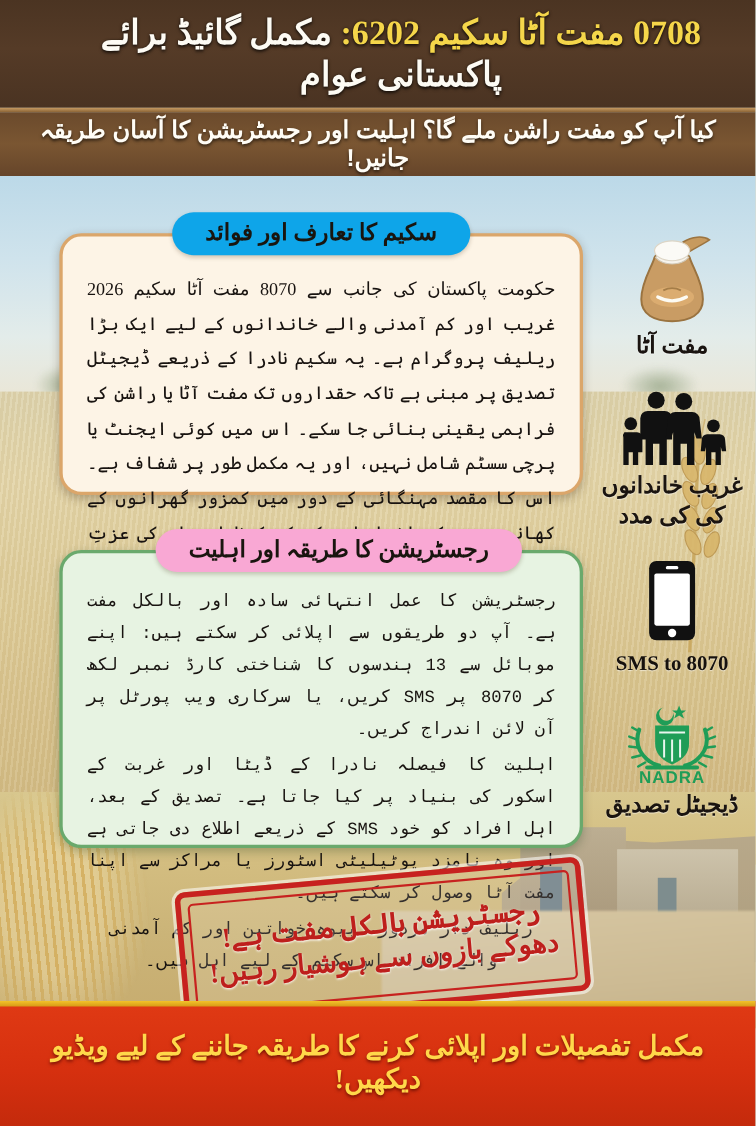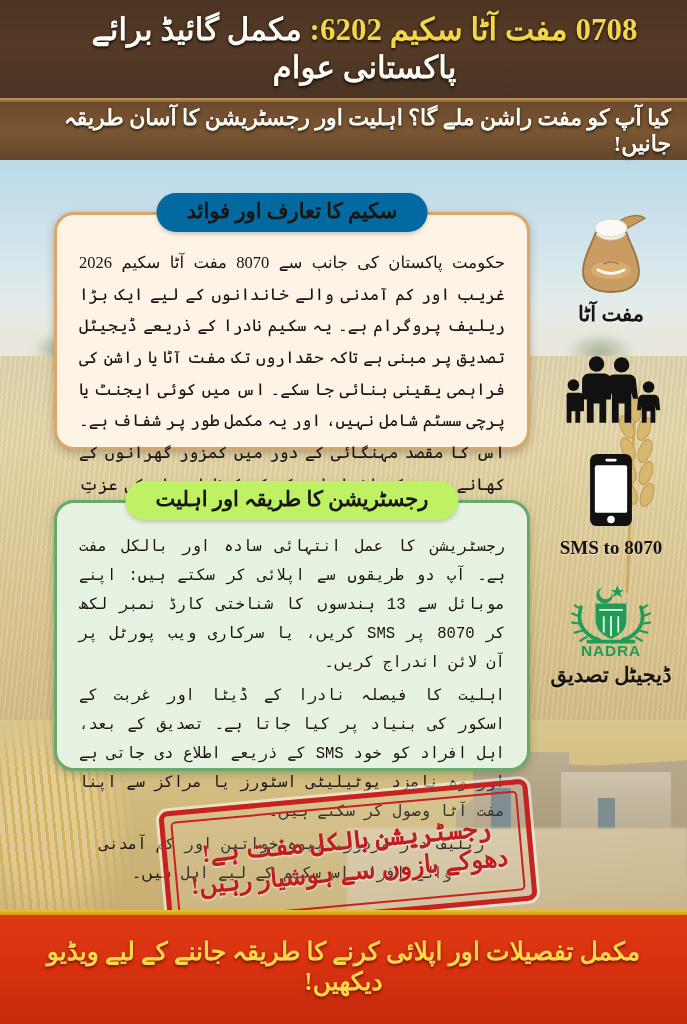--- a/index.html
+++ b/index.html
@@ -64,22 +64,22 @@
     direction:rtl;unicode-bidi:bidi-override;text-align:center;
     font-family:"Liberation Serif", serif;
     font-size:31px;font-weight:700;line-height:1.22;
     padding:0 32px;letter-spacing:.2px;
     text-shadow:0 2px 3px rgba(0,0,0,.65),0 0 2px rgba(0,0,0,.5);
     margin-left:42px;
   }
   .title-yellow{color:#f5d64a;}
   .title-white{color:#fdfbf4;}
   .subtitle{
-    direction:rtl;unicode-bidi:bidi-override;color:#fffdf6;
-    font-family:Liberation Serif, serif;
+    direction:rtl;unicode-bidi:bidi-override;text-align:center;color:#fffdf6;
+    font-family:Liberation Sans, sans-serif;
     font-size:22px;font-weight:700;line-height:1.2;padding:0 16px;
     text-shadow:0 2px 3px rgba(0,0,0,.6);
   }
 
   
   .card{position:absolute;border-radius:20px;}
   .card-tan{
     left:54px;top:212px;width:470px;height:232px;
     background:#fdf4e6;border:3px solid #dba66a;
     box-shadow:0 3px 9px rgba(60,40,20,.30);
@@ -90,22 +90,22 @@
     box-shadow:0 3px 9px rgba(30,60,30,.28);
   }
   .pill{
     position:absolute;top:-22px;left:50%;transform:translateX(-50%);
     border-radius:24px;padding:7px 30px 9px;white-space:nowrap;
     direction:rtl;unicode-bidi:bidi-override;
     font-family:"Liberation Serif", serif;
     font-size:21px;font-weight:700;color:#19150f;line-height:1.1;
     box-shadow:0 2px 4px rgba(70,50,25,.25);
   }
-  .pill-tan{background:#0369a1;}
-  .pill-green{background:#bef264;}
+  .pill-tan{background:#0ea5e9;}
+  .pill-green{background:#f9a8d4;margin-left:16px;}
   .card-body{
     direction:rtl;unicode-bidi:plaintext;text-align:justify;text-align-last:right;
     font-family:"Liberation Serif", serif;
     color:#181310;font-size:16.5px;line-height:1.92;
     padding:32px 22px 12px 22px;
   }
   .card-green .card-body{padding-top:30px;font-size:15.6px;line-height:1.86;font-family:Liberation Mono, monospace;}
   .card-body p{margin:0 0 6px 0;}
   .card-green .card-body p{margin:0 0 4px 0;}
   .p-center{text-align:center;text-align-last:center;}
@@ -251,20 +251,21 @@
           <circle cx="40" cy="11" r="8"></circle>
           <path d="M32 21 h16 a7 7 0 0 1 7 7 v20 h-5 v24 h-7 V52 h-6 v20 h-7 V48 h-5 V28 a7 7 0 0 1 7 -7 Z"></path>
           <circle cx="66" cy="12" r="8"></circle>
           <path d="M58 22 h16 a7 7 0 0 1 7 7 l2 18 h-5 l-2 -6 v31 h-7 V52 h-6 v20 h-7 V41 l-2 6 h-5 l2 -18 a7 7 0 0 1 7 -7 Z"></path>
           <circle cx="16" cy="33" r="6"></circle>
           <path d="M10 41 h12 a5 5 0 0 1 5 5 v14 h-4 v12 h-5 V60 h-4 v12 h-5 V46 a5 5 0 0 1 1 -5 Z"></path>
           <circle cx="94" cy="35" r="6"></circle>
           <path d="M88 43 h12 a5 5 0 0 1 5 5 l1 11 h-4 l-1 -4 v17 h-5 V60 h-4 v12 h-5 V55 l-1 4 h-4 l1 -11 a5 5 0 0 1 5 -5 Z"></path>
         </svg>
       </div>
+      <div class="rail-label">غریب خاندانوں کی کی مدد</div>
     </div>
 
     <div class="rail-item" style="margin-bottom:20px;">
       <div class="phone-wrap">
         <svg viewBox="0 0 48 80" width="46" height="76">
           <rect x="2" y="2" width="44" height="76" rx="7" fill="#111"></rect>
           <rect x="7" y="14" width="34" height="50" rx="2" fill="#fff"></rect>
           <rect x="18" y="7" width="12" height="3" rx="1.5" fill="#fff"></rect>
           <circle cx="24" cy="71" r="4" fill="#fff"></circle>
         </svg>

